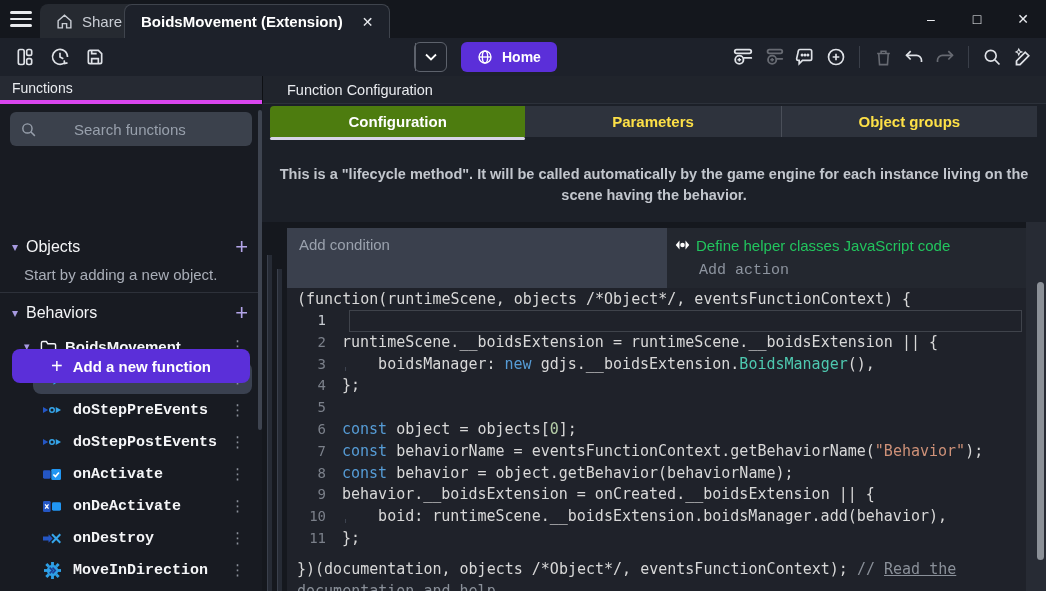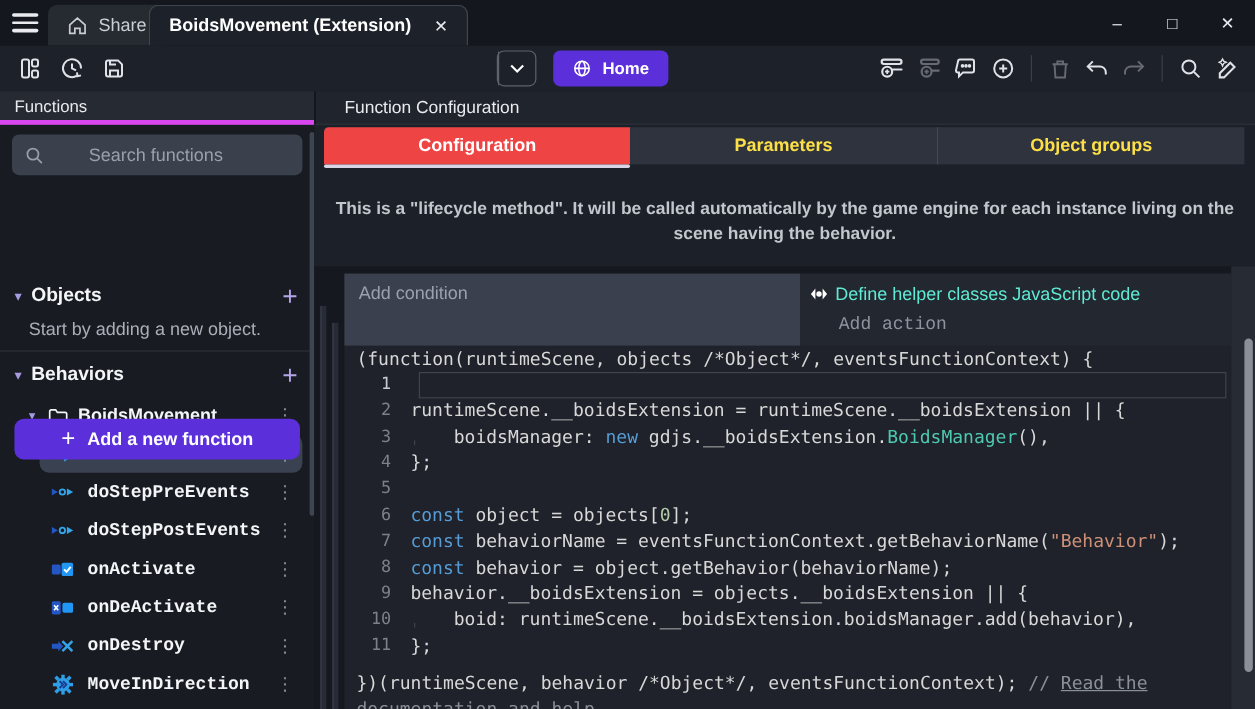--- a/index.html
+++ b/index.html
@@ -47,21 +47,21 @@
   .sidebar { position:absolute; left:0; top:76px; width:262px; height:515px; background:#181b22; }
   .sb-head { height:28px; background:#262a33; display:flex; align-items:center; padding:0 12px;
              font-size:14px; color:#e9ebef; border-bottom:4px solid #d946ef; }
   .sb-search { position:absolute; left:10px; top:36px; width:242px; height:34px; background:#3b414c;
                border-radius:6px; display:flex; align-items:center; padding:0 10px; gap:9px; }
   .sb-search input { background:transparent; border:none; outline:none; color:#ffffff;
                      font-size:15px; width:180px; font-family:"Liberation Sans",sans-serif;margin-left:28px; }
   .sb-search input::placeholder { color:#98a0ac; }
   .section-row { position:absolute; left:0; width:262px; height:30px; display:flex; align-items:center; }
   .sec-arrow { color:#a79ae0; font-size:12px; margin-left:12px; width:14px; cursor:pointer; }
-  .sec-label { font-weight:bold; font-size:16px; color:#f4f5f7; }
+  .sec-label { font-weight:normal; font-size:16px; color:#f4f5f7; }
   .sec-plus { position:absolute; right:14px; color:#b3a5e8; font-size:22px; font-weight:300; cursor:pointer; line-height:20px; }
   .sb-hint { position:absolute; left:24px; top:190px; color:#a9aeb8; font-size:15px; }
   .sb-divider { position:absolute; left:0; top:216px; width:262px; height:1px; background:#2d313a; }
   .folder-row { position:absolute; left:0; top:254px; width:262px; height:32px; display:flex; align-items:center; }
   .folder-row .arrow { color:#a79ae0; font-size:11px; margin-left:24px; width:16px; cursor:pointer; }
   .folder-row .label { font-weight:bold; font-size:15px; color:#f4f5f7; margin-left:8px; }
   .kebab { position:absolute; right:20px; color:#8a8f99; font-size:15px; cursor:pointer; width:12px; text-align:center; }
   .fn-list { position:absolute; left:0; top:286px; width:262px; }
   .fn-item { position:relative; margin:0 0 0 33px; width:219px; height:32px; display:flex;
              align-items:center; gap:12px; padding-left:10px; border-radius:8px; cursor:pointer;font-family:Liberation Mono, monospace; }
@@ -78,35 +78,35 @@
 
   
   .main { position:absolute; left:262px; top:76px; width:784px; height:515px; background:#1c2028; }
   .main-head { height:28px; background:#20242c; display:flex; align-items:center; padding:0 24px;
                font-size:14.5px; color:#e9ebef; border-bottom:1px solid #2c313a; border-left:1px solid #0e1014; }
   .tabs { position:absolute; left:8px; top:30px; width:767px; height:34px; display:flex; }
   .mtab { flex:1; height:31px; background:#2e333d; color:#fde047; font-weight:bold; font-size:15px;
           display:flex; align-items:center; justify-content:center; cursor:pointer;
           border-right:1px solid #4a4f59; }
   .mtab:last-child { border-right:none; }
-  .mtab.active { background:#ef4444; color:#ffffff; border-right:none; border-radius:4px 0 0 0; }
+  .mtab.active { background:#4d7c0f; color:#ffffff; border-right:none; border-radius:4px 0 0 0; }
   .mtab-underline { position:absolute; left:8px; top:61px; width:255px; height:3px; background:#d8d5e6; border-radius:2px; }
   .desc { position:absolute; left:12px; top:88px; width:760px; text-align:center; color:#c2c6cd;
           font-size:14.5px; font-weight:bold; line-height:21px; }
 
   
   .events { position:absolute; left:0; top:146px; width:784px; height:369px; background:#15181e; }
   .rail1 { position:absolute; left:5px; top:33px; bottom:0; width:5px; background:#262b35; border-left:1px solid #3a404c; }
   .rail2 { position:absolute; left:15px; top:47px; bottom:0; width:5px; background:#262b35; border-left:1px solid #3a404c; }
   .event-block { position:absolute; left:25px; top:6px; width:739px; background:#1f222a; }
   .cond-action { display:flex; height:60px; }
   .cond-cell { width:380px; height:60px; background:#3a404d; padding:8px 12px; color:#9aa1ad;
                font-size:15px; cursor:pointer; }
   .action-cell { flex:1; height:60px; background:#23272f; padding:4px 8px; }
-  .evt-title { display:flex; align-items:center; gap:6px; color:#5eead4; font-size:15px; height:26px; cursor:pointer; }
+  .evt-title { display:flex; align-items:center; gap:6px; color:#22c55e; font-size:15px; height:26px; cursor:pointer; }
   .add-action { color:#8d949f; font-size:15px; height:24px; display:flex; align-items:center; padding-left:24px; cursor:pointer;font-family:Liberation Mono, monospace; }
 
   
   .code-wrap { font-family:"DejaVu Sans Mono", monospace; font-size:15px; color:#d8d8d8; }
   .code-header, .code-footer { padding-left:10px; line-height:22px; white-space:pre; }
   .code-footer { margin-top:8px; white-space:normal; width:690px; line-height:22px; padding-bottom:6px; }
   .code-lines { position:relative; }
   .code-line { display:flex; height:21.8px; line-height:21.8px; white-space:pre; }
   .gutter { width:55px; text-align:right; padding-right:16px; color:#7b808a; font-size:14px; flex:none; }
   .code-line.current .gutter { color:#c8ccd2; }
@@ -445,25 +445,25 @@
           <div class="code-lines" id="code-lines">
               <div class="curbox" style="top: 0px;"></div>
               <div class="code-line current"><span class="gutter">1</span><span class="code-text"></span></div>
               <div class="code-line"><span class="gutter">2</span><span class="code-text"><span>runtimeScene.__boidsExtension = runtimeScene.__boidsExtension || {</span></span></div>
               <div class="code-line"><span class="gutter">3</span><span class="code-text"><span class="ind"></span><span>boidsManager: </span><span class="tok-k">new</span><span> gdjs.__boidsExtension.</span><span class="tok-cl">BoidsManager</span><span>(),</span></span></div>
               <div class="code-line"><span class="gutter">4</span><span class="code-text"><span>};</span></span></div>
               <div class="code-line"><span class="gutter">5</span><span class="code-text"></span></div>
               <div class="code-line"><span class="gutter">6</span><span class="code-text"><span class="tok-k">const</span><span> object = objects[</span><span class="tok-n">0</span><span>];</span></span></div>
               <div class="code-line"><span class="gutter">7</span><span class="code-text"><span class="tok-k">const</span><span> behaviorName = eventsFunctionContext.getBehaviorName(</span><span class="tok-s">"Behavior"</span><span>);</span></span></div>
               <div class="code-line"><span class="gutter">8</span><span class="code-text"><span class="tok-k">const</span><span> behavior = object.getBehavior(behaviorName);</span></span></div>
-              <div class="code-line"><span class="gutter">9</span><span class="code-text"><span>behavior.__boidsExtension = objects.__boidsExtension || {</span></span></div>
+              <div class="code-line"><span class="gutter">9</span><span class="code-text"><span>behavior.__boidsExtension = onCreated.__boidsExtension || {</span></span></div>
               <div class="code-line"><span class="gutter">10</span><span class="code-text"><span class="ind"></span><span>boid: runtimeScene.__boidsExtension.boidsManager.add(behavior),</span></span></div>
               <div class="code-line"><span class="gutter">11</span><span class="code-text"><span>};</span></span></div>
             </div>
-          <div class="code-footer"><span>})(runtimeScene, behavior /*Object*/, eventsFunctionContext); </span><span class="cmt">// </span><span class="doc-link">Read the documentation and help</span></div>
+          <div class="code-footer"><span>})(documentation, objects /*Object*/, eventsFunctionContext); </span><span class="cmt">// </span><span class="doc-link">Read the documentation and help</span></div>
         </div>
       </div>
 
       <div class="ev-scroll-track">
         <div class="ev-scroll-thumb"></div>
       </div>
     </div>
   </div>
 
 </div>

